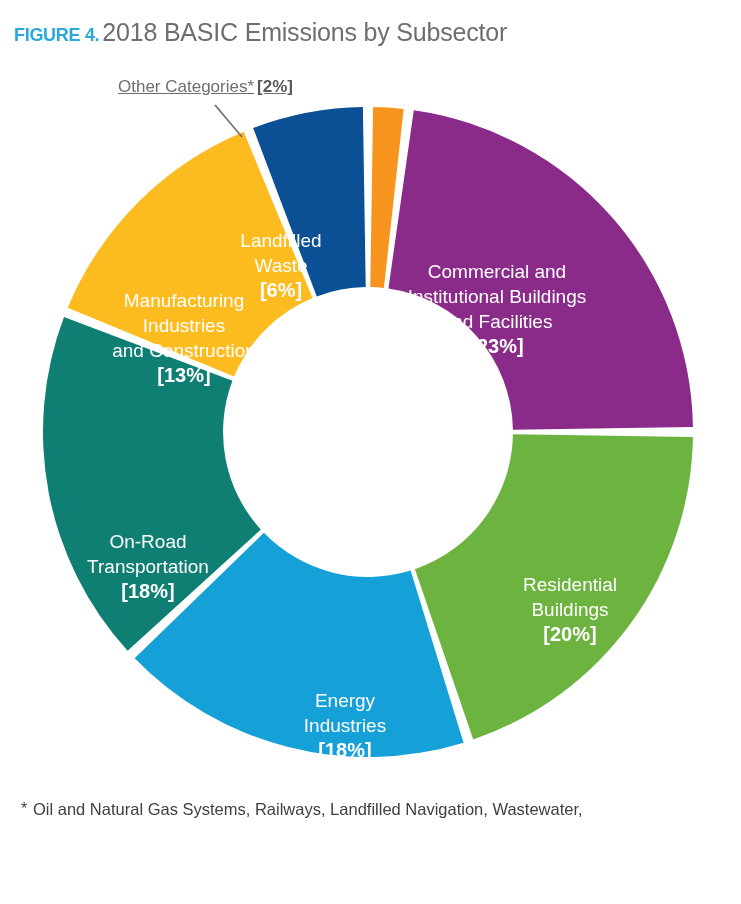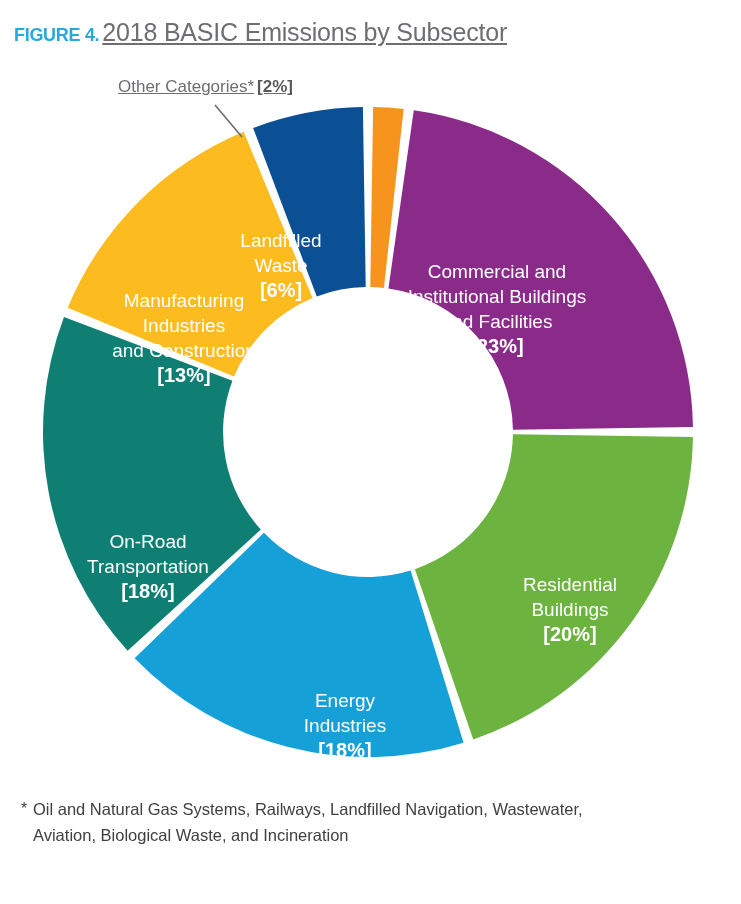--- a/index.html
+++ b/index.html
@@ -23,21 +23,20 @@
     letter-spacing:-0.3px;
     color:#29a7df;
     font-stretch:condensed;
   }
   #figure-header .fig-title{
     font-size:25px;
     font-weight:normal;
     letter-spacing:-0.2px;
     color:#6d6e71;
     margin-left:3px;
-    text-decoration:underline;
   }
   
   #callout-other{
     position:absolute;
     left:118px; top:78px;
     font-size:17px;
     color:#6d6e71;
     white-space:nowrap;
     line-height:1;
     text-decoration:underline;
@@ -122,14 +121,13 @@
       <text class="slice-label" x="345" y="612"><tspan x="345" dy="0">Energy</tspan><tspan x="345" dy="25">Industries</tspan><tspan x="345" dy="25" class="pct">[18%]</tspan></text>
       <text class="slice-label" x="148" y="453"><tspan x="148" dy="0">On-Road</tspan><tspan x="148" dy="25">Transportation</tspan><tspan x="148" dy="25" class="pct">[18%]</tspan></text>
       <text class="slice-label" x="184" y="211.5"><tspan x="184" dy="0">Manufacturing</tspan><tspan x="184" dy="25">Industries</tspan><tspan x="184" dy="25">and Construction</tspan><tspan x="184" dy="25" class="pct">[13%]</tspan></text>
       <text class="slice-label" x="281" y="152"><tspan x="281" dy="0">Landfilled</tspan><tspan x="281" dy="25">Waste</tspan><tspan x="281" dy="25" class="pct">[6%]</tspan></text>
     </g>
 </svg>
 
 <div id="footnote">
   <span class="star">*</span>
   <span class="fn-line">Oil and Natural Gas Systems, Railways, Landfilled Navigation, Wastewater,</span>
-  <span class="fn-line">Aviation, Biological Waste, and Incineration</span>
 </div>
 
 </body></html>

